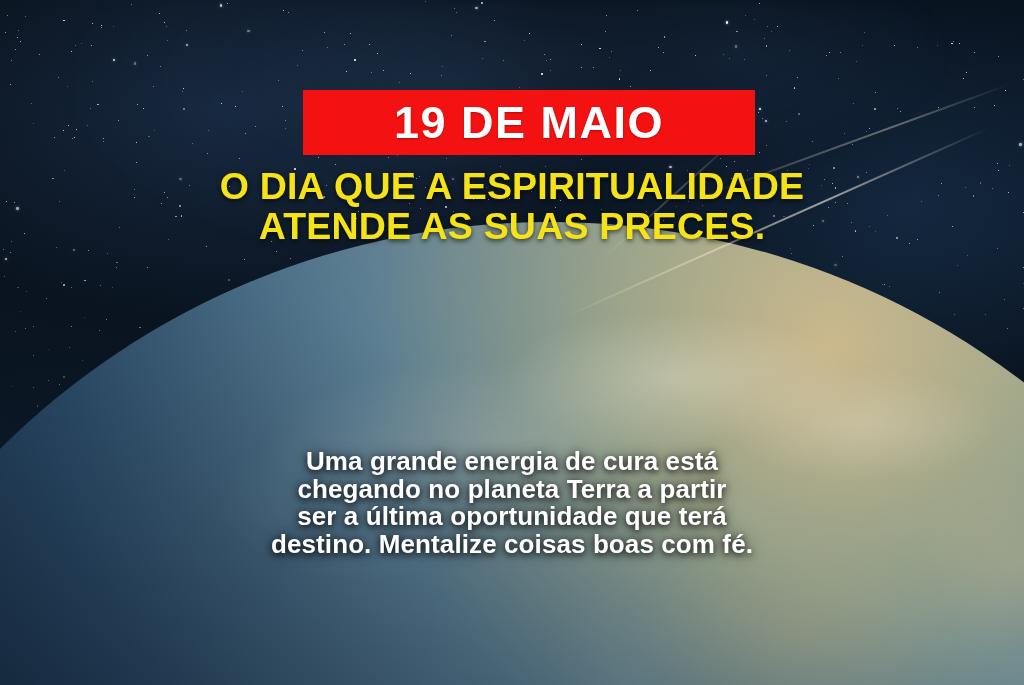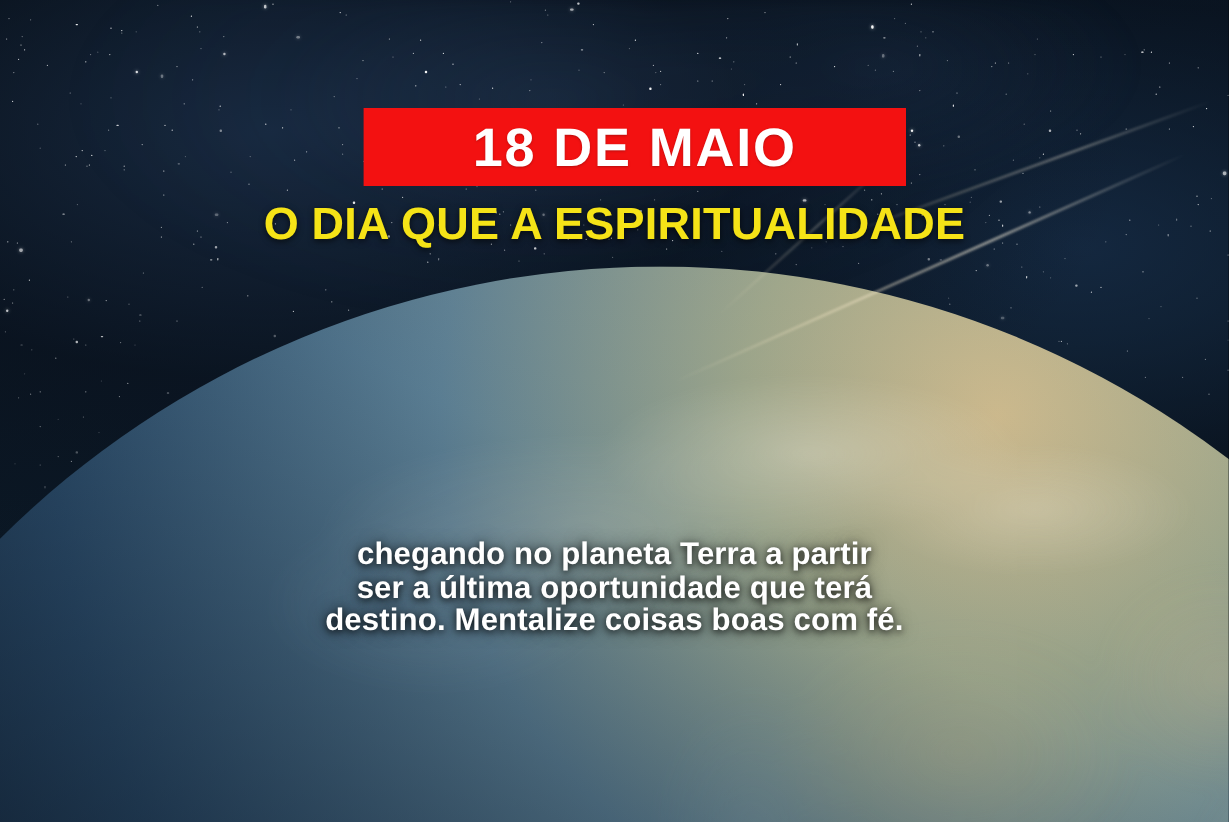--- a/index.html
+++ b/index.html
@@ -656,28 +656,30 @@
     <div class="earth-rim"></div>
   </div>
 
   <div class="meteor meteor-1"></div>
   <div class="meteor meteor-2"></div>
   <div class="meteor meteor-3"></div>
 
   <div class="content">
 
     <div class="date-banner">
-      <span class="date-banner-text">18 DE MAIO</span>
+      <span class="date-banner-text">19 DE MAIO</span>
     </div>
 
     <div class="headline">
       <span class="headline-line">O DIA QUE A ESPIRITUALIDADE</span>
+      <span class="headline-line">ATENDE AS SUAS PRECES.</span>
     </div>
 
     <div class="body-copy">
+      <span class="body-line">Uma grande energia de cura está</span>
       <span class="body-line">chegando no planeta Terra a partir</span>
       <span class="body-line">ser a última oportunidade que terá</span>
       <span class="body-line">destino. Mentalize coisas boas com fé.</span>
     </div>
 
 
   </div>
 </div>
 
 </body></html>

